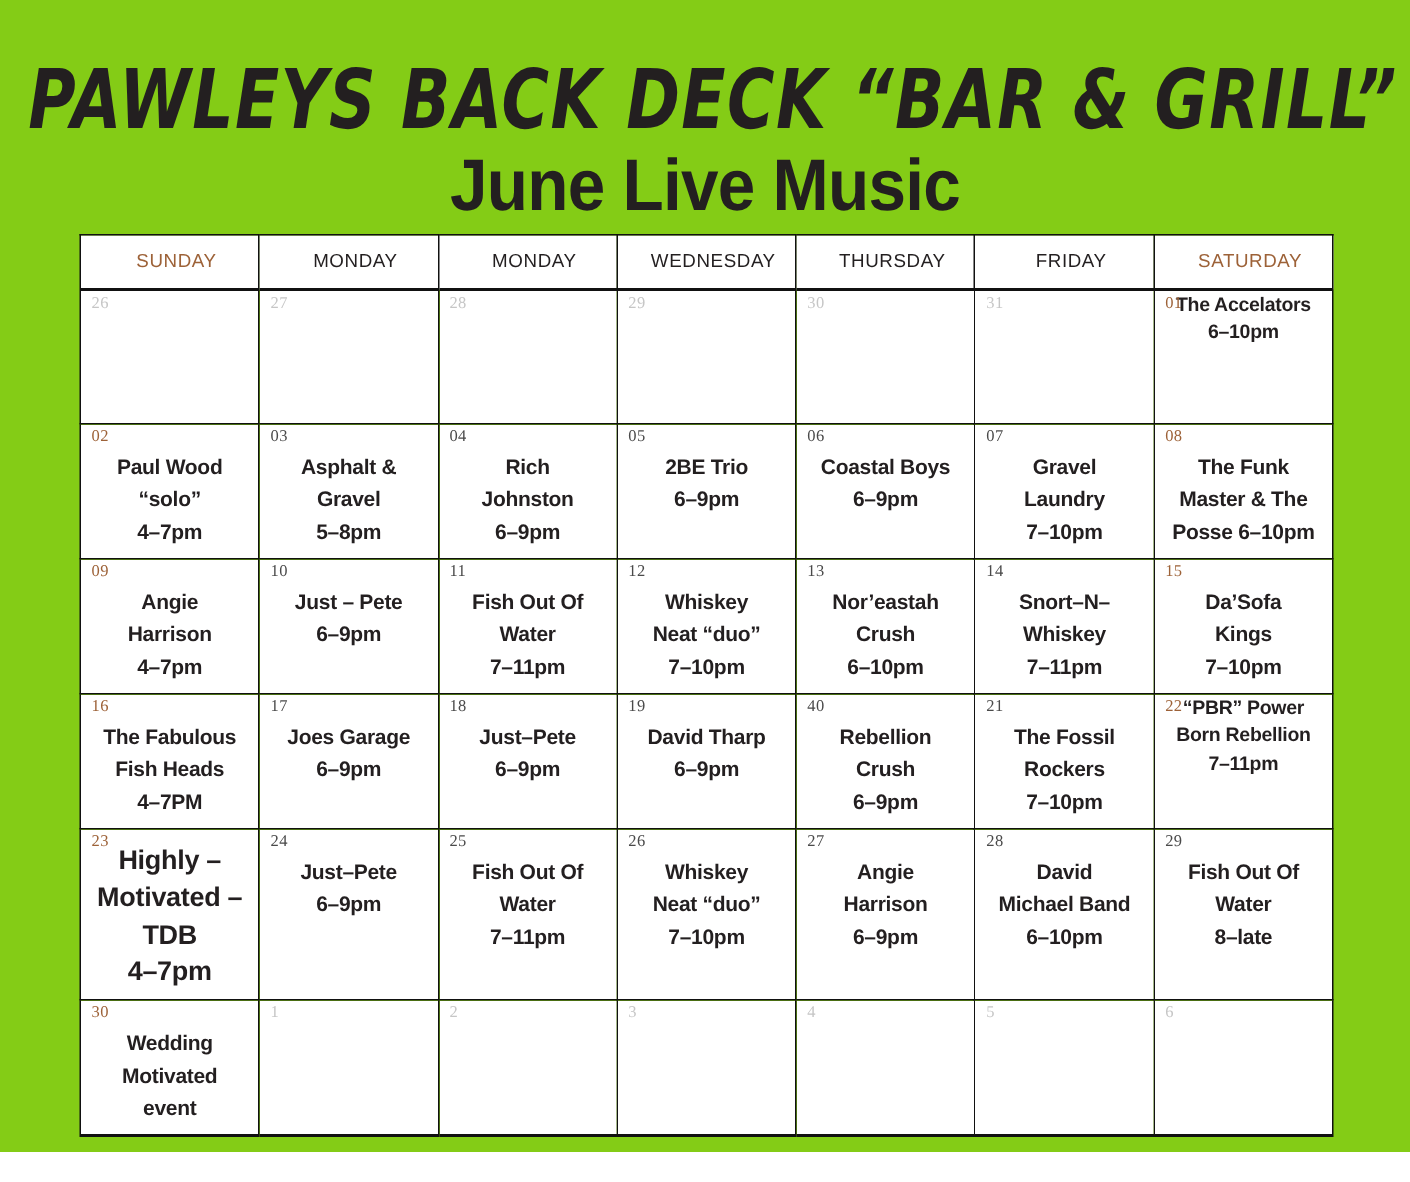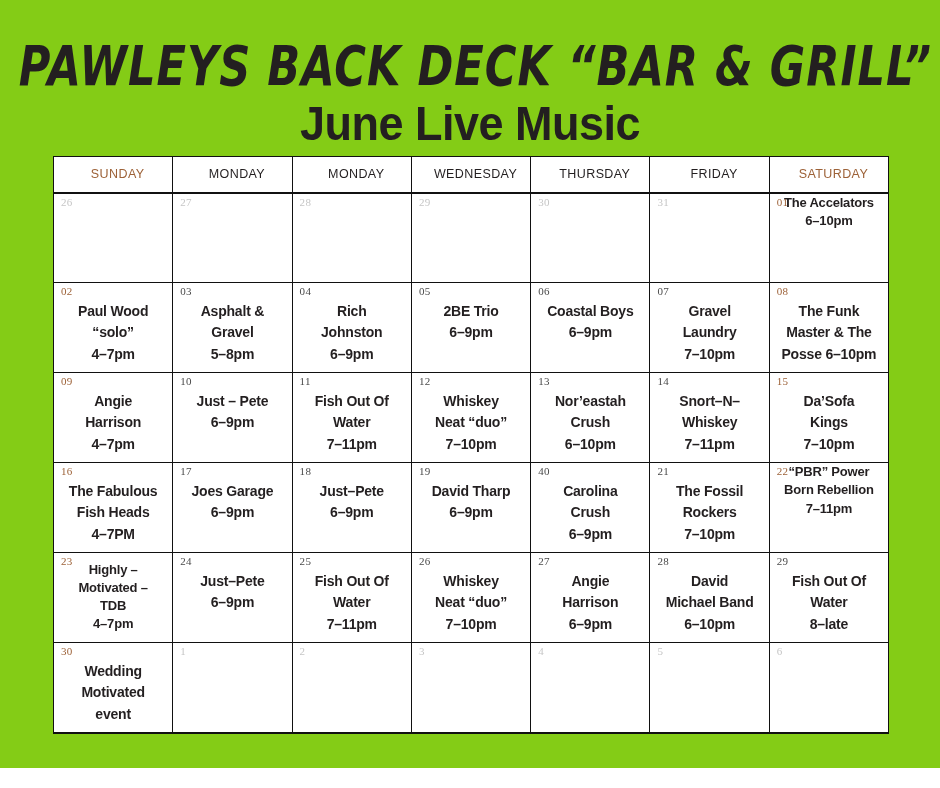--- a/index.html
+++ b/index.html
@@ -110,21 +110,21 @@
     text-align: center;
     font-family: "Liberation Sans", sans-serif;
     font-weight: bold;
     font-size: 14px;
     line-height: 1.52;
     letter-spacing: -0.2px;
     color: #231f20;
     word-break: normal;
   }
   .event.tight { font-size: 13px; line-height: 1.42; padding-top: 0; }
-  .event.four  { font-size: 13px; line-height: 1.38; padding-top: 8px; }
+  .event.four  { font-size: 18px; line-height: 1.38; padding-top: 8px; }
   .event .ln { display: block; }
   .event:empty { display: none; }
 </style>
 </head>
 <body>
 
 <div class="page">
 
   <div class="title-brush">PAWLEYS BACK DECK “BAR &amp; GRILL”</div>
 
@@ -318,21 +318,21 @@
           <td>
             <span class="daynum ">19</span>
             <div class="event">
               <span class="ln">David Tharp</span>
               <span class="ln">6–9pm</span>
             </div>
           </td>
           <td>
             <span class="daynum ">40</span>
             <div class="event">
-              <span class="ln">Carolina</span>
+              <span class="ln">Rebellion</span>
               <span class="ln">Crush</span>
               <span class="ln">6–9pm</span>
             </div>
           </td>
           <td>
             <span class="daynum ">21</span>
             <div class="event">
               <span class="ln">The Fossil</span>
               <span class="ln">Rockers</span>
               <span class="ln">7–10pm</span>

